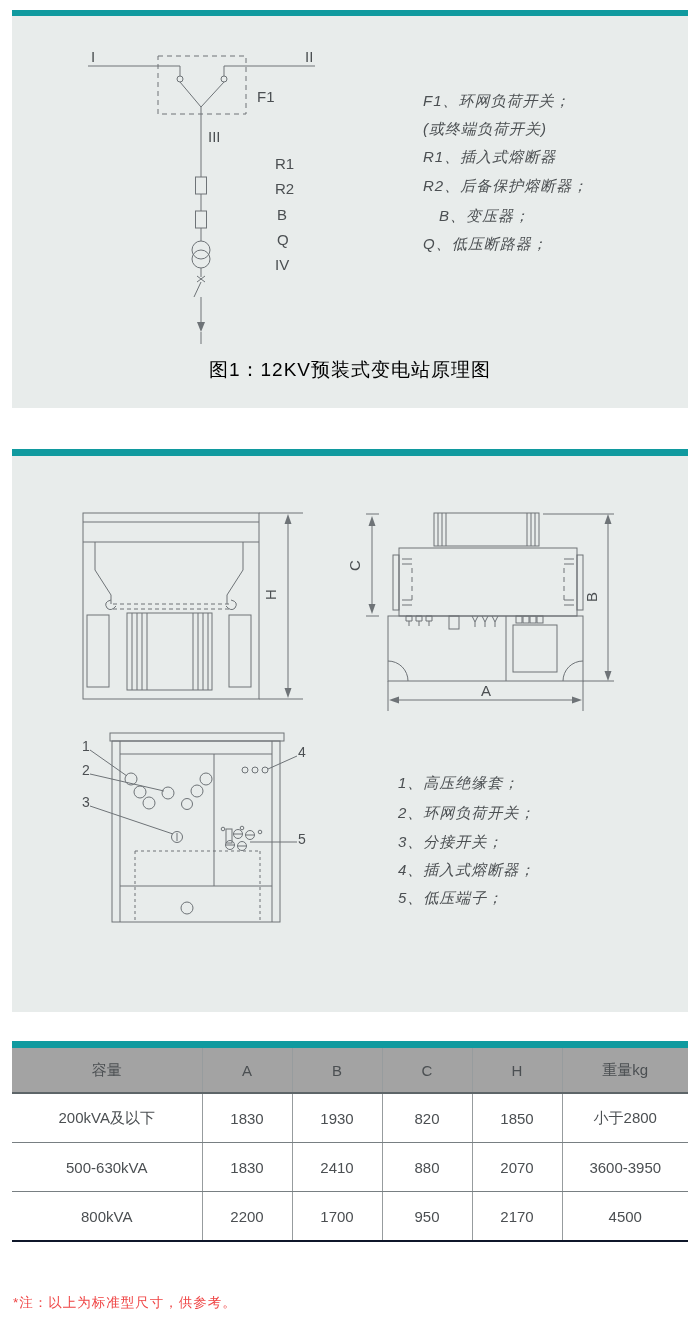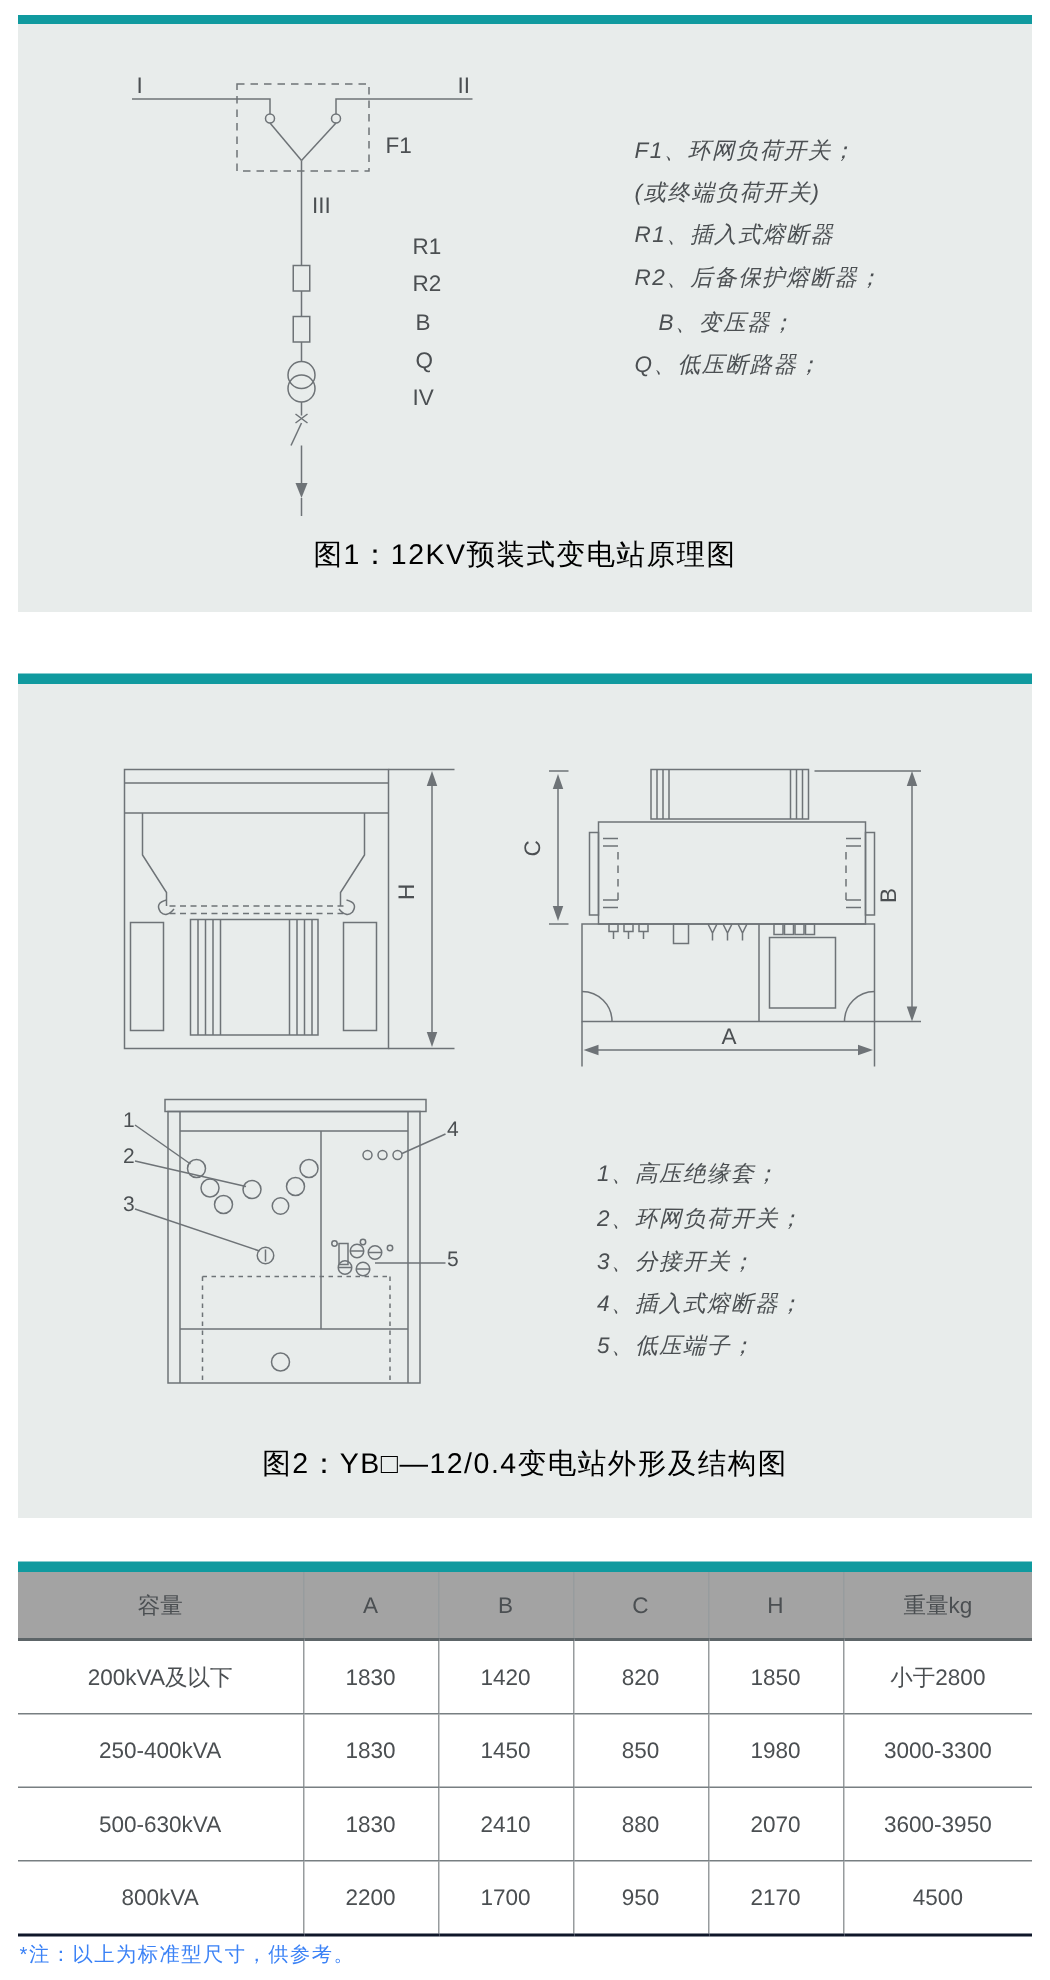--- a/index.html
+++ b/index.html
@@ -13,21 +13,21 @@
   .panel svg{position:absolute;left:0;top:0;}
   .legend-line{position:absolute;font-size:15px;line-height:18px;color:#4b4f52;letter-spacing:1px;white-space:nowrap;font-style:italic;}
   .caption{position:absolute;left:0;width:100%;text-align:center;font-size:19px;color:#000000;letter-spacing:1px;}
   .tbl-wrap{position:absolute;left:12px;top:1048px;width:676px;}
   table{border-collapse:collapse;table-layout:fixed;width:676px;font-size:15px;color:#4b4f52;}
   th,td{font-weight:normal;text-align:center;vertical-align:middle;padding:0;}
   thead th{background:#a3a3a3;height:44px;border-bottom:2px solid #5d6568;}
   tbody td{background:#ffffff;height:48px;border-bottom:1px solid #787f82;}
   tbody tr:last-child td{border-bottom:2px solid #0f172a;}
   .v{border-right:1px solid #979c9e;}
-  .footnote{position:absolute;left:13px;top:1294px;font-size:13.5px;color:#3b82f6;letter-spacing:1px;}
+  .footnote{position:absolute;left:13px;top:1294px;font-size:13.5px;color:#ef4444;letter-spacing:1px;}
   svg text{fill:#4b4f52;font-family:"Liberation Sans","DejaVu Sans",sans-serif;}
   .ln{stroke:#6e7377;stroke-width:1;fill:none;}
   .fillgray{fill:#6e7377;stroke:none;}
 </style>
 </head>
 <body>
 
 <div class="teal-bar" style="top:10px;height:6px;"></div>
 <div class="panel" style="top:16px;height:392px;">
 
@@ -235,21 +235,20 @@
       </g>
     </g>
   </svg>
 
   <div class="legend-line" style="left:386px;top:318px;">1、高压绝缘套；</div>
   <div class="legend-line" style="left:386px;top:348px;">2、环网负荷开关；</div>
   <div class="legend-line" style="left:386px;top:377px;">3、分接开关；</div>
   <div class="legend-line" style="left:386px;top:405px;">4、插入式熔断器；</div>
   <div class="legend-line" style="left:386px;top:433px;">5、低压端子；</div>
 
-  <div class="caption" style="top:507px;">图2：YB□—12/0.4变电站外形及结构图</div>
 </div>
 
 <div class="teal-bar" style="top:1041px;height:7px;"></div>
 <div class="tbl-wrap">
   <table>
     <colgroup>
       <col style="width:190px">
         <col style="width:90px">
         <col style="width:90px">
       <col style="width:90px">
@@ -263,32 +262,24 @@
         <th class="v">B</th>
         <th class="v">C</th>
         <th class="v">H</th>
         <th>重量kg</th>
       </tr>
     </thead>
     <tbody>
       <tr>
         <td class="v">200kVA及以下</td>
         <td class="v">1830</td>
-        <td class="v">1420</td>
+        <td class="v">1930</td>
         <td class="v">820</td>
         <td class="v">1850</td>
         <td>小于2800</td>
-      </tr>
-      <tr>
-        <td class="v">250-400kVA</td>
-        <td class="v">1830</td>
-        <td class="v">1450</td>
-        <td class="v">850</td>
-        <td class="v">1980</td>
-        <td>3000-3300</td>
       </tr>
       <tr>
         <td class="v">500-630kVA</td>
         <td class="v">1830</td>
         <td class="v">2410</td>
         <td class="v">880</td>
         <td class="v">2070</td>
         <td>3600-3950</td>
       </tr>
       <tr>

